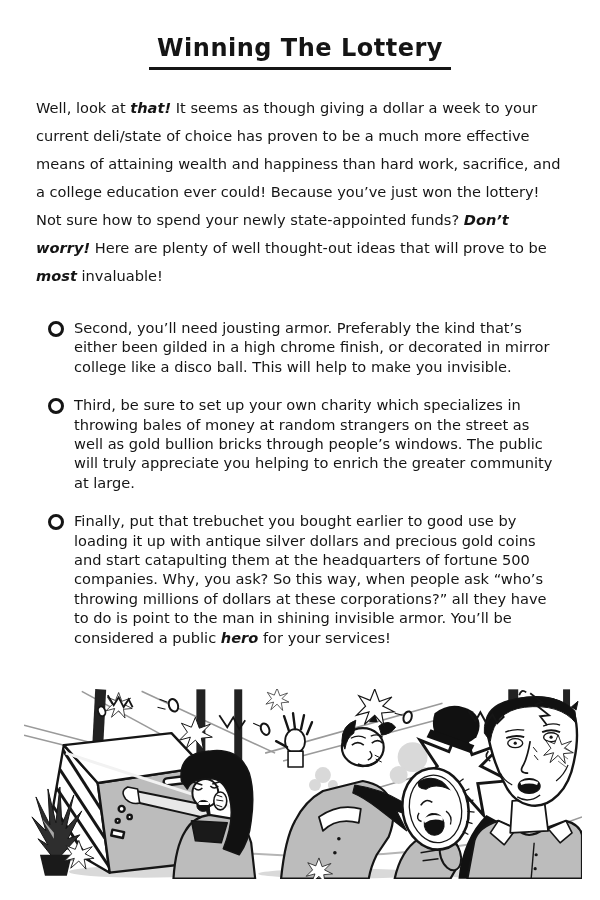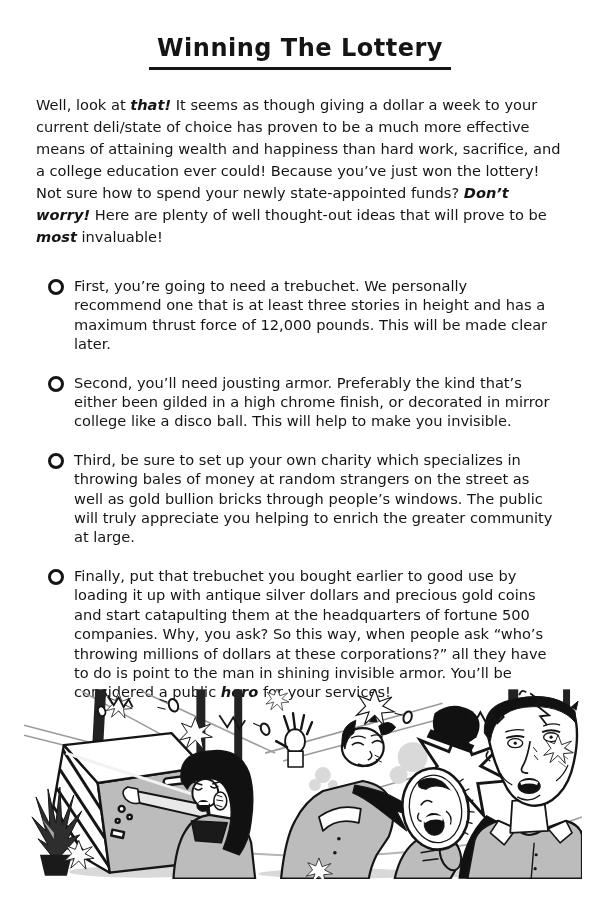--- a/index.html
+++ b/index.html
@@ -10,21 +10,21 @@
   }
   .page{position:relative;width:600px;height:900px;background:#fff;}
   .title-wrap{text-align:center;padding-top:34px;}
   .title{
     display:inline-block;margin:0;
     font-size:24px;font-weight:bold;letter-spacing:0.5px;
     border-bottom:3px solid #151515;padding:0 8px 5px 8px;
   }
   .intro{
     margin:24px 36px 0 36px;
-    font-size:14.6px;line-height:22px;font-weight:500;
+    font-size:14.6px;line-height:28px;font-weight:500;
   }
   .em{font-weight:bold;font-style:italic;}
   .ideas{
     list-style:none;margin:28px 46px 0 48px;padding:0;
   }
   .ideas li{
     position:relative;padding-left:26px;margin-bottom:19px;
     font-size:14.6px;line-height:19.4px;font-weight:500;
   }
   .bullet{
@@ -39,21 +39,20 @@
 
 <div class="page">
 
   <div class="title-wrap">
     <h1 class="title">Winning The Lottery</h1>
   </div>
 
   <p class="intro"><span>Well, look at </span><span class="em">that!</span><span> It seems as though giving a dollar a week to your current deli/state of choice has proven to be a much more effective means of attaining wealth and happiness than hard work, sacrifice, and a college education ever could! Because you’ve just won the lottery! Not sure how to spend your newly state-appointed funds? </span><span class="em">Don’t worry!</span><span> Here are plenty of well thought-out ideas that will prove to be </span><span class="em">most</span><span> invaluable!</span></p>
 
   <ul class="ideas">
-    <li><span class="bullet"></span><span>First, you’re going to need a trebuchet. We personally recommend one that is at least three stories in height and has a maximum thrust force of 12,000 pounds. This will be made clear later.</span></li>
     <li><span class="bullet"></span><span>Second, you’ll need jousting armor. Preferably the kind that’s either been gilded in a high chrome finish, or decorated in mirror college like a disco ball. This will help to make you invisible.</span></li>
     <li><span class="bullet"></span><span>Third, be sure to set up your own charity which specializes in throwing bales of money at random strangers on the street as well as gold bullion bricks through people’s windows. The public will truly appreciate you helping to enrich the greater community at large.</span></li>
     <li><span class="bullet"></span><span>Finally, put that trebuchet you bought earlier to good use by loading it up with antique silver dollars and precious gold coins and start catapulting them at the headquarters of fortune 500 companies. Why, you ask? So this way, when people ask “who’s throwing millions of dollars at these corporations?” all they have to do is point to the man in shining invisible armor. You’ll be considered a public </span><span class="em">hero</span><span> for your services!</span></li>
   </ul>
 
   <div class="illo" role="img" aria-label="Black-and-white comic panel: pedestrians on a street recoil as coins are catapulted at them; a crate and potted plant sit at left, a crying woman and a man hit on the head duck in the center, and a hand holds up a large silver dollar with a laughing face beside a shocked man at right.">
     <svg viewBox="0 0 560 190" xmlns="http://www.w3.org/2000/svg">
       <defs>
         <path id="star8" d="M0,-16 L4,-5 L15,-9 L7,-1 L17,4 L6,5 L8,16 L0,7 L-9,15 L-5,4 L-16,7 L-8,-1 L-14,-10 L-4,-6 Z"></path>
         <clipPath id="crateL">

